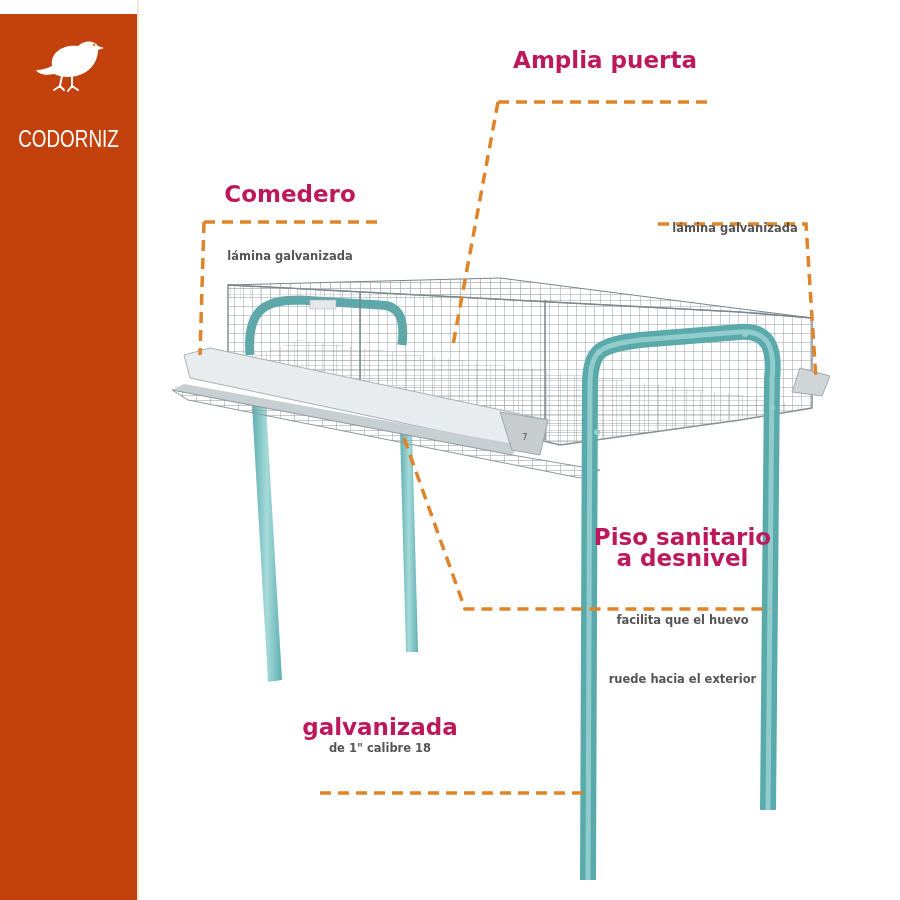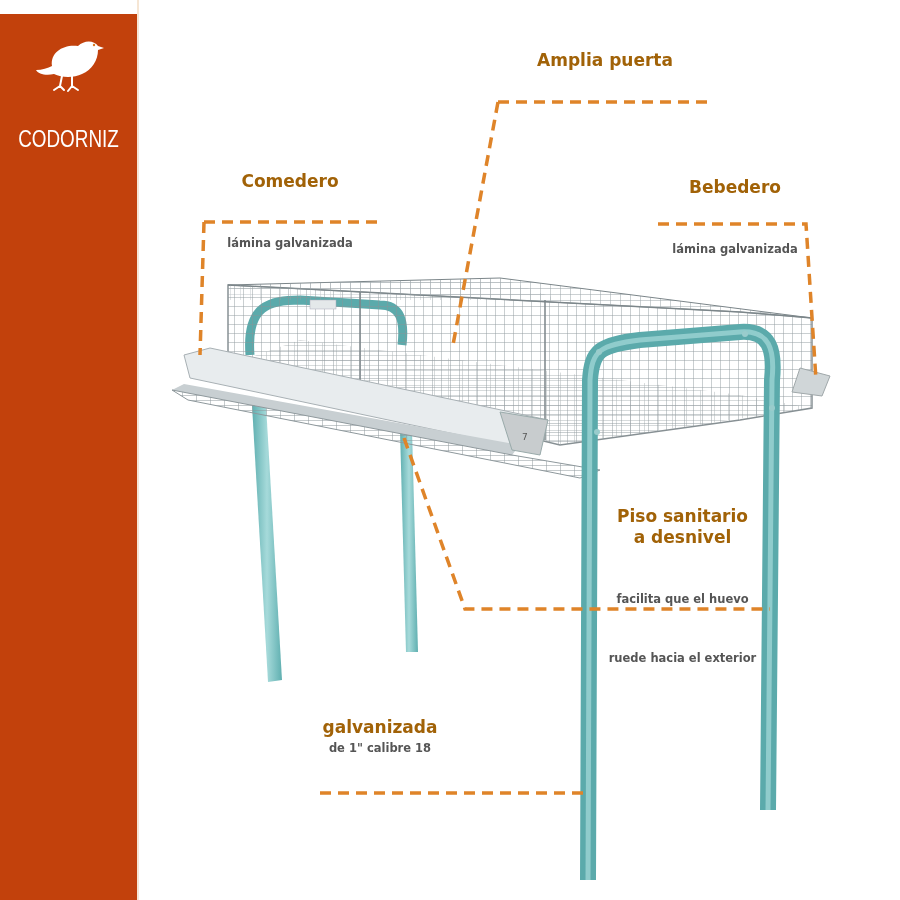--- a/index.html
+++ b/index.html
@@ -3,21 +3,21 @@
 <meta charset="utf-8">
 <style>
   html, body { margin:0; padding:0; }
   body { width:900px; height:900px; position:relative; overflow:hidden; background:#ffffff; font-family:"DejaVu Sans", sans-serif; }
   .sidebar { position:absolute; left:0; top:14px; width:137px; height:900px; background:#c2410c; }
   .sidebar-logo { position:absolute; left:32px; top:22px; width:76px; height:60px; }
   .sidebar-label { position:absolute; left:0; width:137px; top:112px; text-align:center; color:#fff; font-family:"Liberation Sans", sans-serif; font-size:23px; letter-spacing:0px; transform:scaleX(0.82); transform-origin:center; }
   .sidebar-edge { position:absolute; left:137px; top:0; width:2px; height:900px; background:#F6E6D4; }
   .illustration { position:absolute; left:139px; top:0; width:761px; height:900px; }
   .callout { position:absolute; text-align:center; }
-  .callout .title { color:#a16207; font-family:"DejaVu Sans", sans-serif; font-weight:bold; font-size:17px; line-height:21px; }
+  .callout .title { color:#be185d; font-family:"DejaVu Sans", sans-serif; font-weight:bold; font-size:23px; line-height:21px; }
   .callout .sub { color:#555; font-family:"DejaVu Sans", sans-serif; font-weight:bold; font-size:11.5px; line-height:15px;margin-top:44px; }
   svg text { font-family:"DejaVu Sans", sans-serif; }
 </style>
 </head>
 <body>
 
 <div class="sidebar">
   <svg class="sidebar-logo" viewBox="0 0 76 60">
     <path d="M20 30 C18 16 32 8 46 10 C52 4 62 4 66 10 L72 12 L66 14 C66 24 60 34 50 38 C42 42 30 42 22 38 C14 40 6 38 4 34 C10 34 16 32 20 30 Z" fill="#ffffff"></path>
     <circle cx="62" cy="9" r="1.2" fill="#D9761F"></circle>
@@ -89,31 +89,30 @@
     <polyline points="658,224 806,224 816,380"></polyline>
     <polyline points="404,438 465,609 770,609"></polyline>
     <polyline points="320,793 590,793"></polyline>
   </g>
 </svg>
 
 <div class="callout" style="left:500px; top:50px; width:210px;">
   <div class="title">Amplia puerta</div>
 </div>
 
-<div class="callout" style="left:200px; top:171px; width:180px;">
+<div class="callout" style="left:200px; top:184px; width:180px;">
   <div class="title">Comedero</div>
   <div class="sub">lámina galvanizada</div>
 </div>
 
 <div class="callout" style="left:645px; top:177px; width:180px;">
-  <div class="title">Bebedero</div>
   <div class="sub">lámina galvanizada</div>
 </div>
 
-<div class="callout" style="left:590px; top:506px; width:185px;">
+<div class="callout" style="left:590px; top:527px; width:185px;">
   <div class="title">Piso sanitario</div>
   <div class="title">a desnivel</div>
   <div class="sub">facilita que el huevo</div>
   <div class="sub">ruede hacia el exterior</div>
 </div>
 
 <div class="callout" style="left:300px; top:717px; width:160px;">
   <div class="title">galvanizada</div>
   <div class="sub" style="margin-top:3px;">de 1" calibre 18</div>
 </div>

